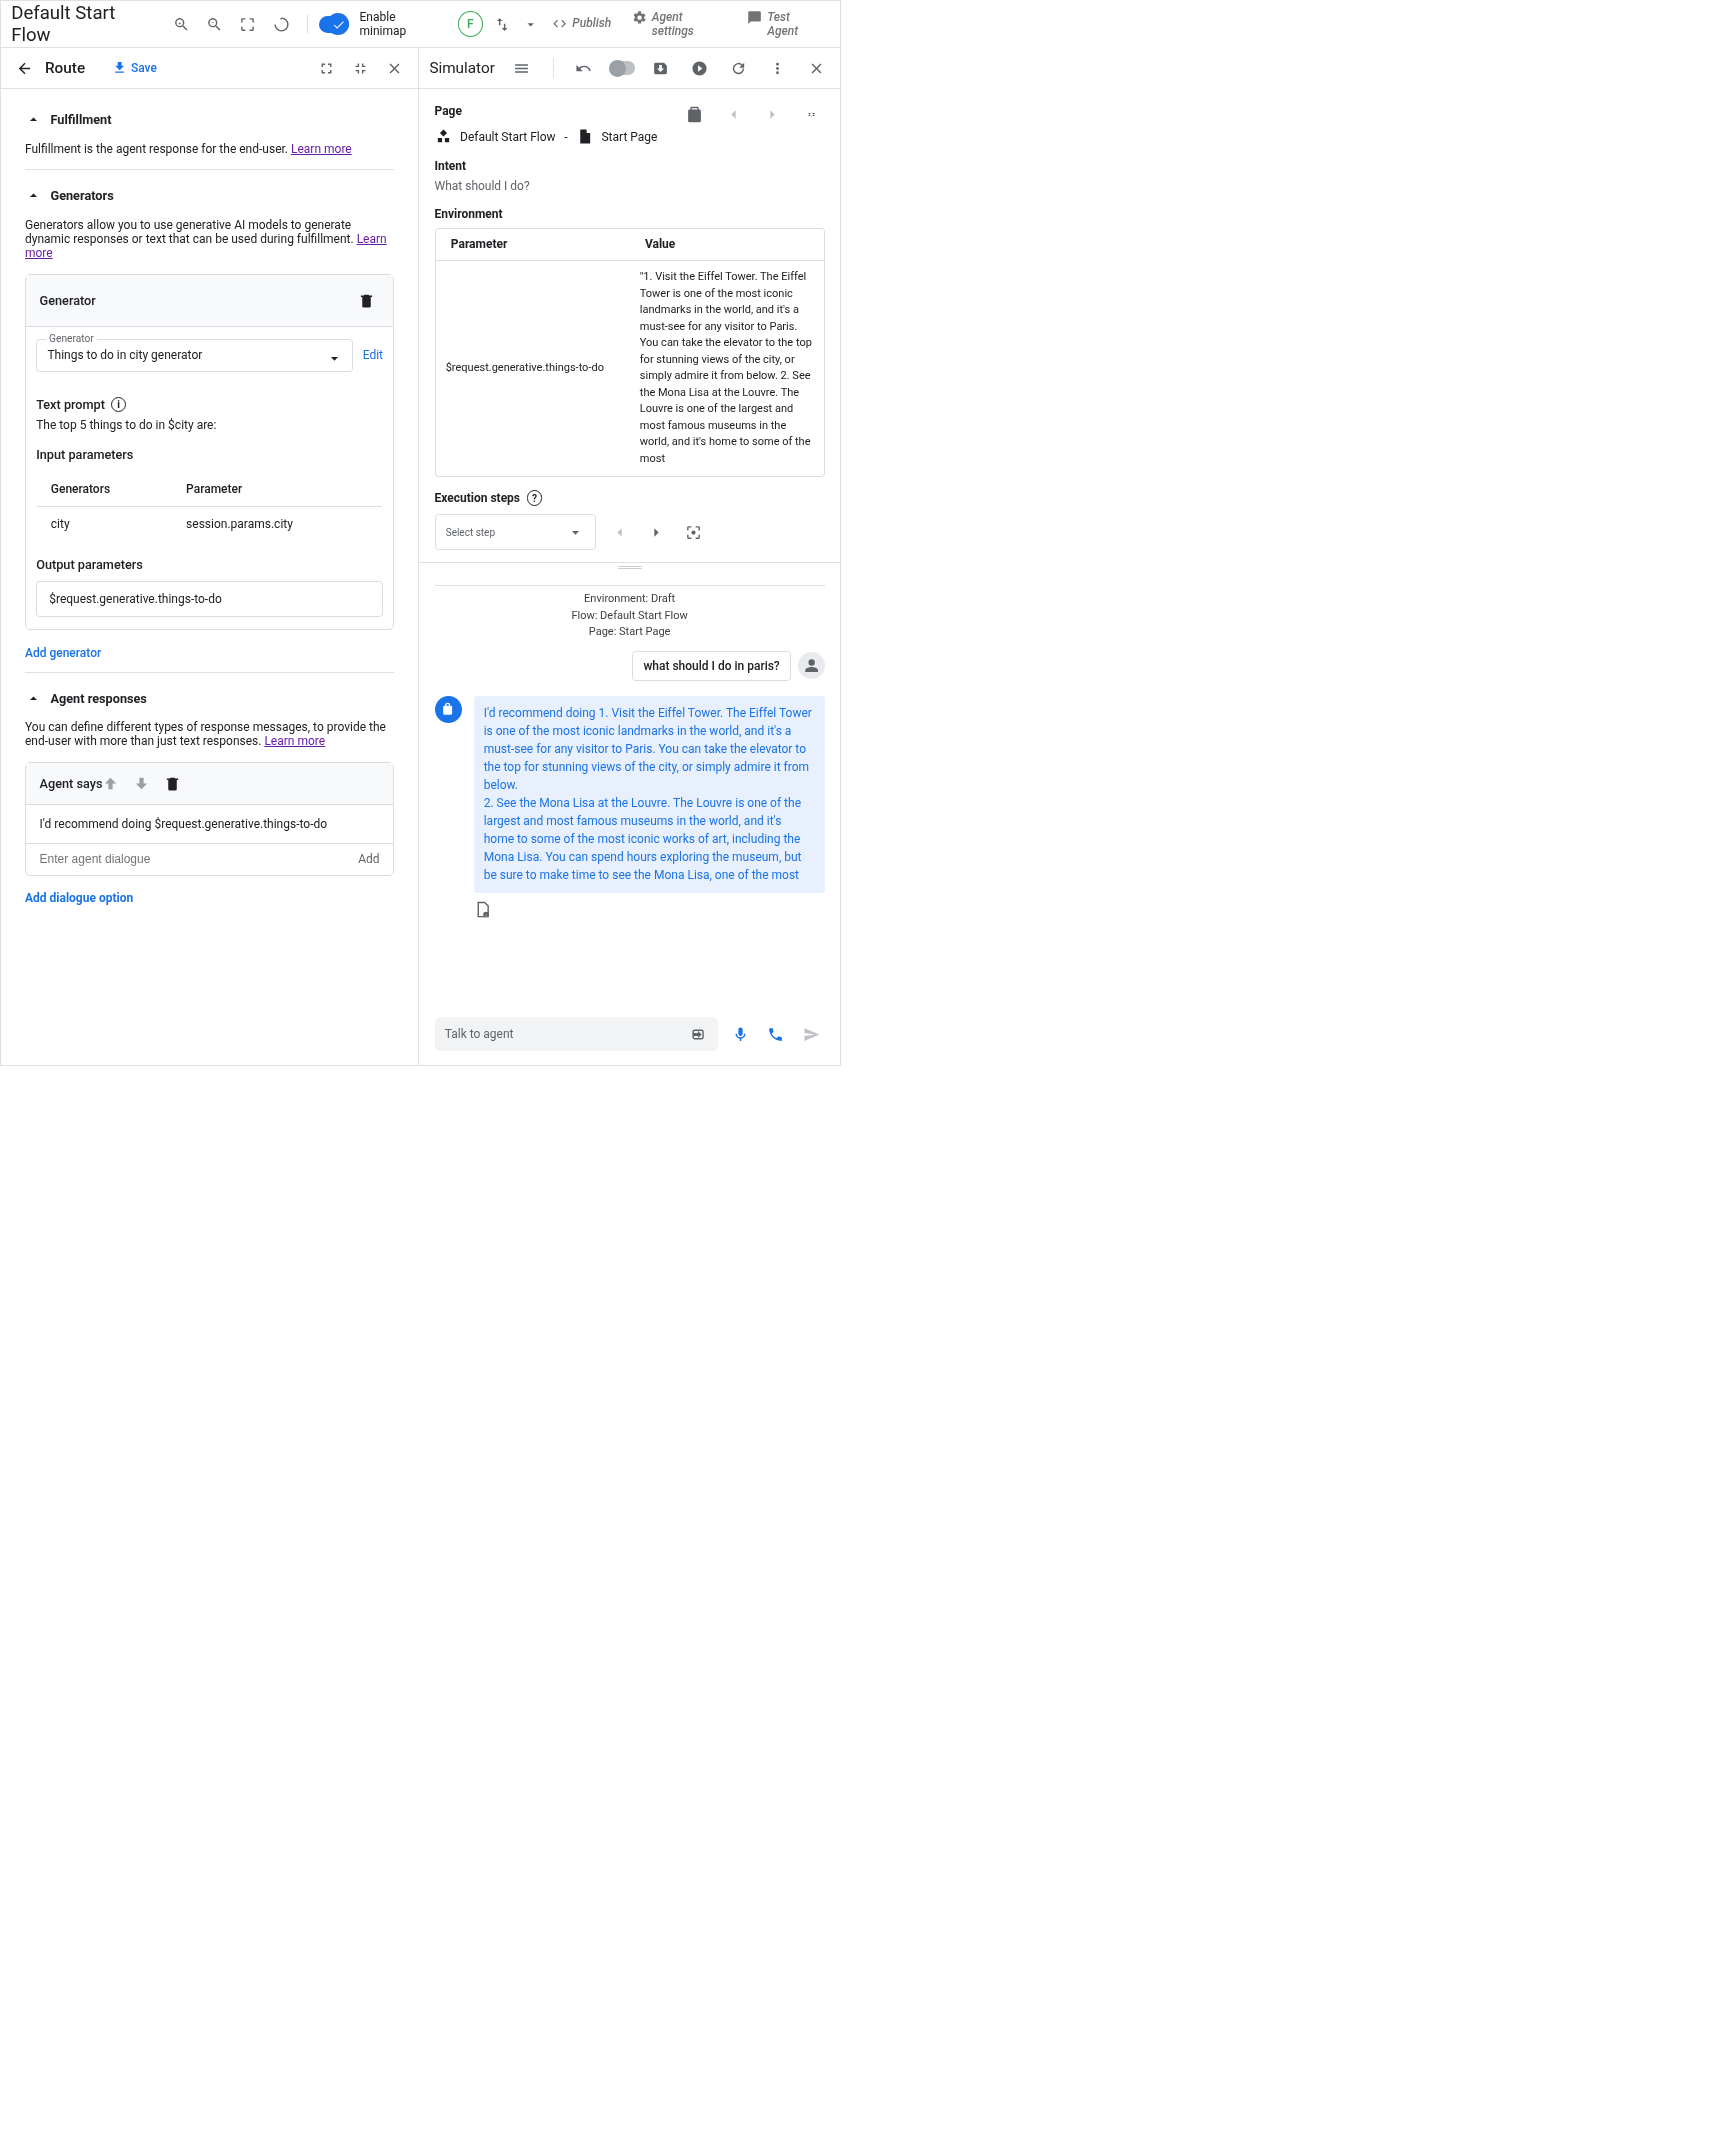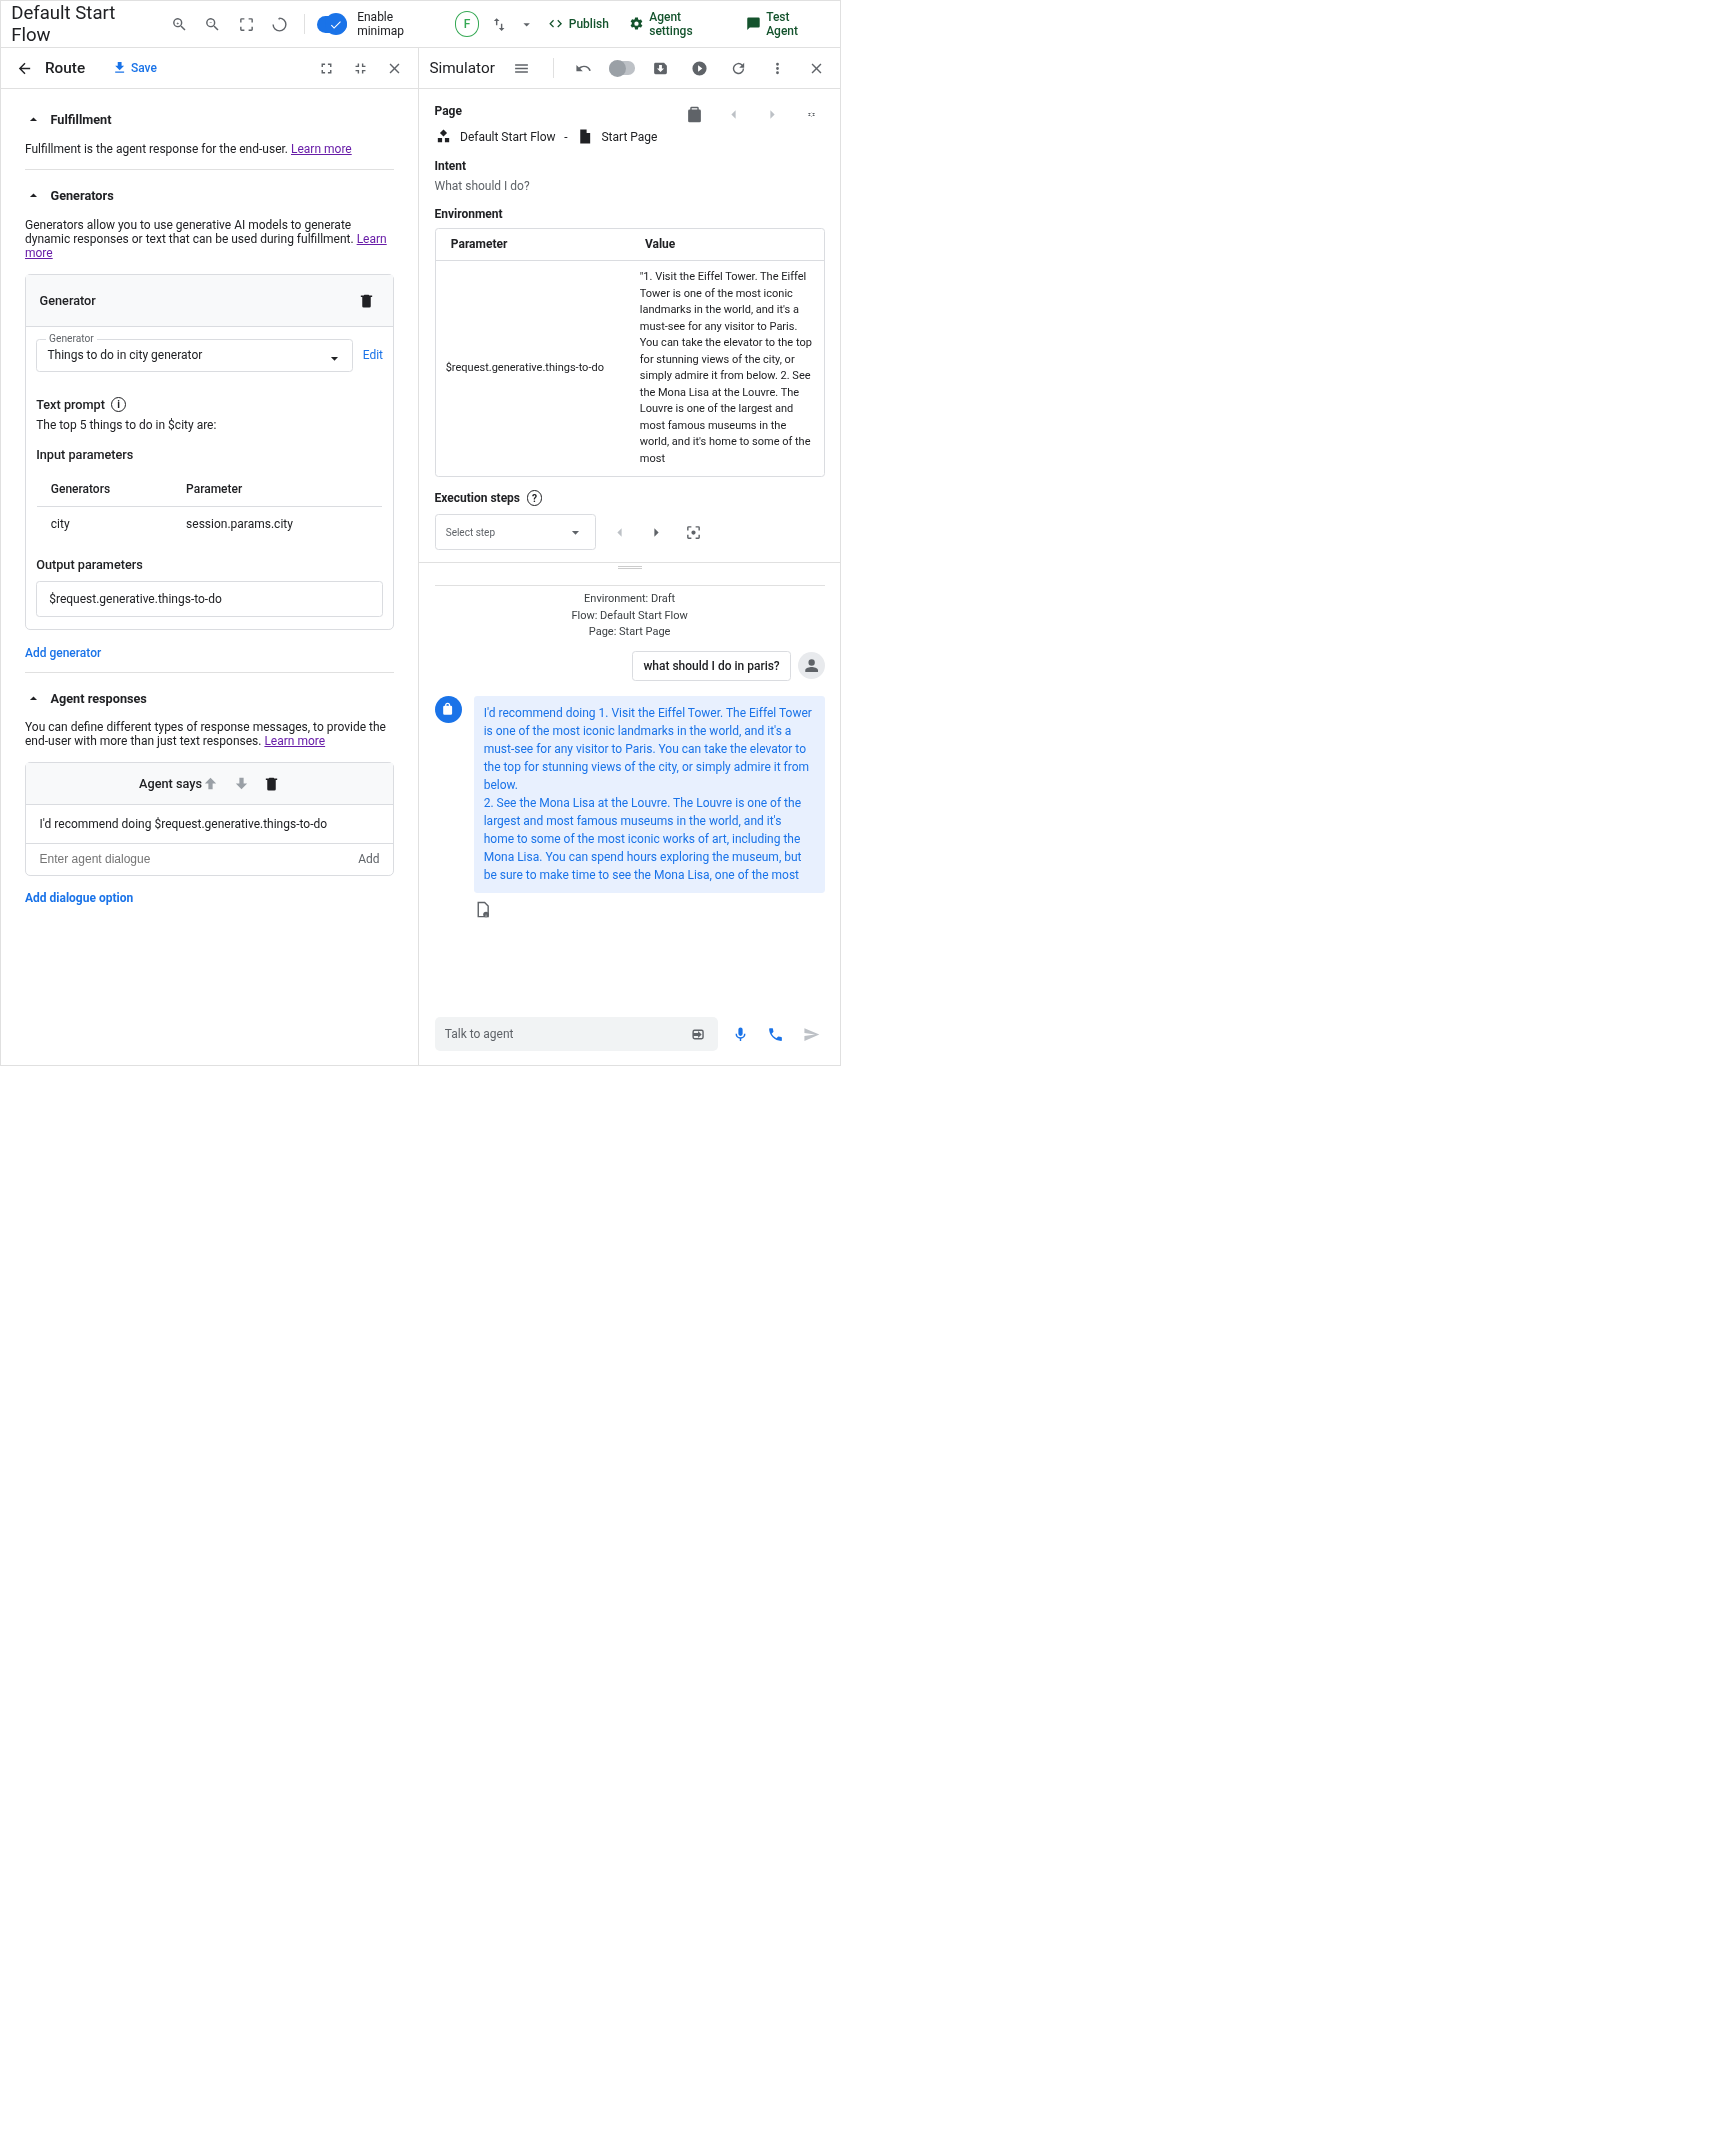--- a/index.html
+++ b/index.html
@@ -9,21 +9,21 @@
 .top-title { font-size: 18.6px; font-weight: 400; margin-right: 3.4px; }
 .icon-btn { width: 27px; height: 27px; display: inline-flex; align-items: center; justify-content: center; color: #5f6368; cursor: pointer; border-radius: 3.4px; }
 .icon-btn svg { width: 17px; height: 17px; fill: currentColor; }
 .vsep { width: 0.8px; height: 20.3px; background: #e0e0e0; margin: 0 5.1px; }
 .toggle { position: relative; width: 30.5px; height: 17px; border-radius: 8.5px; background: #1a73e8; display: inline-block; }
 .toggle::after { content: ''; position: absolute; right: 0px; top: -2.5px; width: 22px; height: 22px; border-radius: 50%; background: #1a73e8; display: flex; align-items: center; justify-content: center; }
 .toggle-check { position: absolute; right: 4.2px; top: 2.5px; color: #fff; z-index: 1; }
 .toggle-check svg { width: 13.6px; height: 13.6px; fill: #fff; }
 .minimap-label { font-size: 12px; margin-left: 10.2px; }
 .avatar { width: 25.4px; height: 25.4px; border-radius: 50%; background: #fff; border: 1.7px solid #34a853; color: #34a853; display: flex; align-items: center; justify-content: center; font-size: 12px; font-weight: 500; }
-.action-link { display: flex; align-items: center; gap: 5.1px; color: #14532d; font-size: 12px; font-weight: 500; cursor: pointer; padding: 0 6.8px; }
+.action-link { display: flex; gap: 5.1px; color: #737373; font-size: 12px; font-weight: 500; cursor: pointer; padding: 0 6.8px; font-style: italic; }
 .action-link svg { width: 15.3px; height: 15.3px; fill: currentColor; }
 .flex-grow { flex: 1; }
 
 .main { display: flex; min-height: 1017px; }
 .left-panel { width: 431px; border-right: 0.8px solid #e0e0e0; display: flex; flex-direction: column; }
 .right-panel { flex: 1; display: flex; flex-direction: column; }
 
 .panel-header { display: flex; align-items: center; height: 41px; padding: 0 10.2px; border-bottom: 0.8px solid #e0e0e0; gap: 6.8px; }
 .panel-title { font-size: 15.3px; font-weight: 500; }
 .save-link { display: flex; align-items: center; gap: 3.4px; color: #1a73e8; font-weight: 500; }
@@ -57,21 +57,21 @@
 
 .tbl { width: 100%; border: 0.8px solid #dadce0; border-collapse: collapse; margin-top: 8.5px; border-radius: 3.4px; overflow: hidden; }
 .tbl th, .tbl td { text-align: left; padding: 10.2px 13.6px; font-size: 12px; }
 .tbl th { border-bottom: 0.8px solid #dadce0; font-weight: 500; }
 
 .outparam { border: 0.8px solid #dadce0; border-radius: 3.4px; padding: 10.2px 12px; margin-top: 8.5px; font-size: 12px; }
 
 .link-btn { color: #1a73e8; font-size: 12px; font-weight: 500; cursor: pointer; display: inline-block; margin-top: 15.3px; }
 .bold-link { font-weight: 700; }
 
-.agent-says-row { display: flex; align-items: center; justify-content: center; padding: 12px 13.6px; background: #f8f9fa; border-bottom: 0.8px solid #dadce0; }
+.agent-says-row { display: flex; align-items: center; justify-content: flex-start; padding: 12px 13.6px; background: #f8f9fa; border-bottom: 0.8px solid #dadce0; }
 .agent-says-actions { display: flex; gap: 13.6px; }
 .agent-text { padding: 12px 13.6px; font-size: 12px; border-bottom: 0.8px solid #dadce0; }
 .dialogue-input { display: flex; align-items: center; padding: 8.5px 13.6px; }
 .dialogue-input input { flex: 1; border: none; font-size: 12px; outline: none; color: #5f6368; }
 .add-lbl { color: #5f6368; font-size: 12px; }
 
 .sim-header { display: flex; align-items: center; height: 41px; padding: 0 10.2px; border-bottom: 0.8px solid #e0e0e0; gap: 6.8px; }
 .sim-title { font-size: 15.3px; font-weight: 400; }
 .sim-actions { display: flex; gap: 12px; align-items: center; }
 .pill-toggle { width: 25.4px; height: 13.6px; border-radius: 6.8px; background: #bdc1c6; position: relative; }

